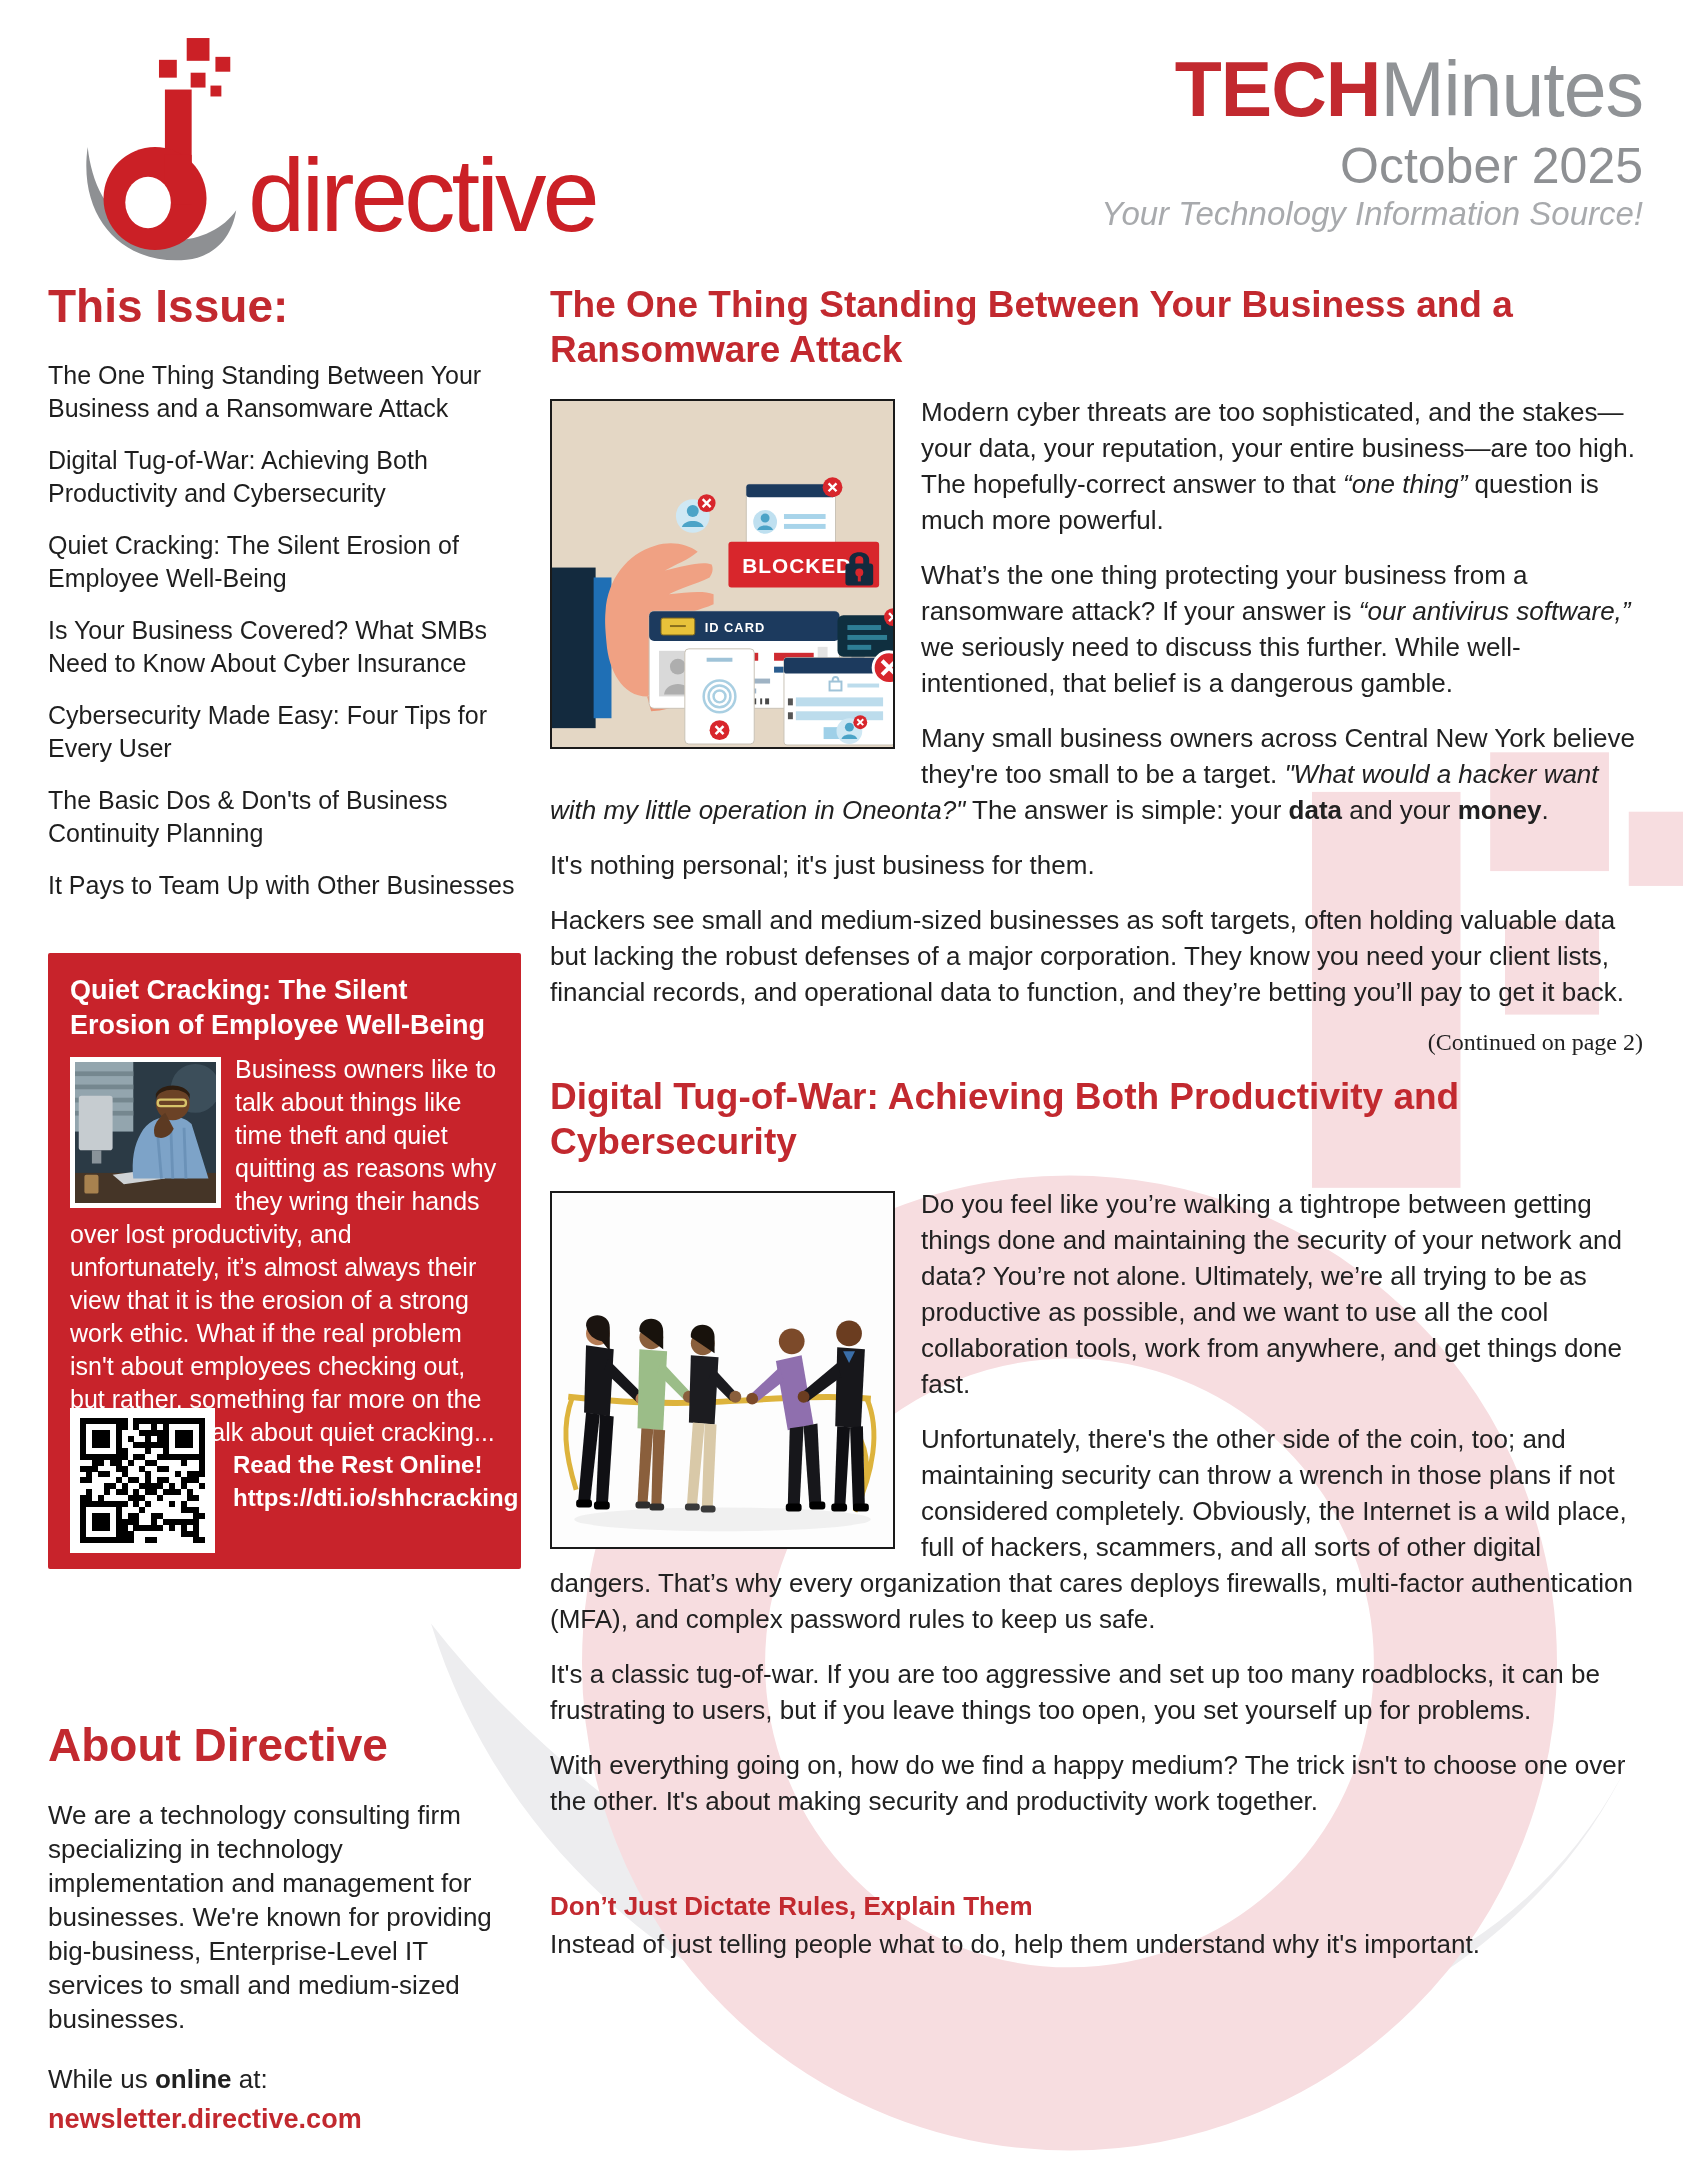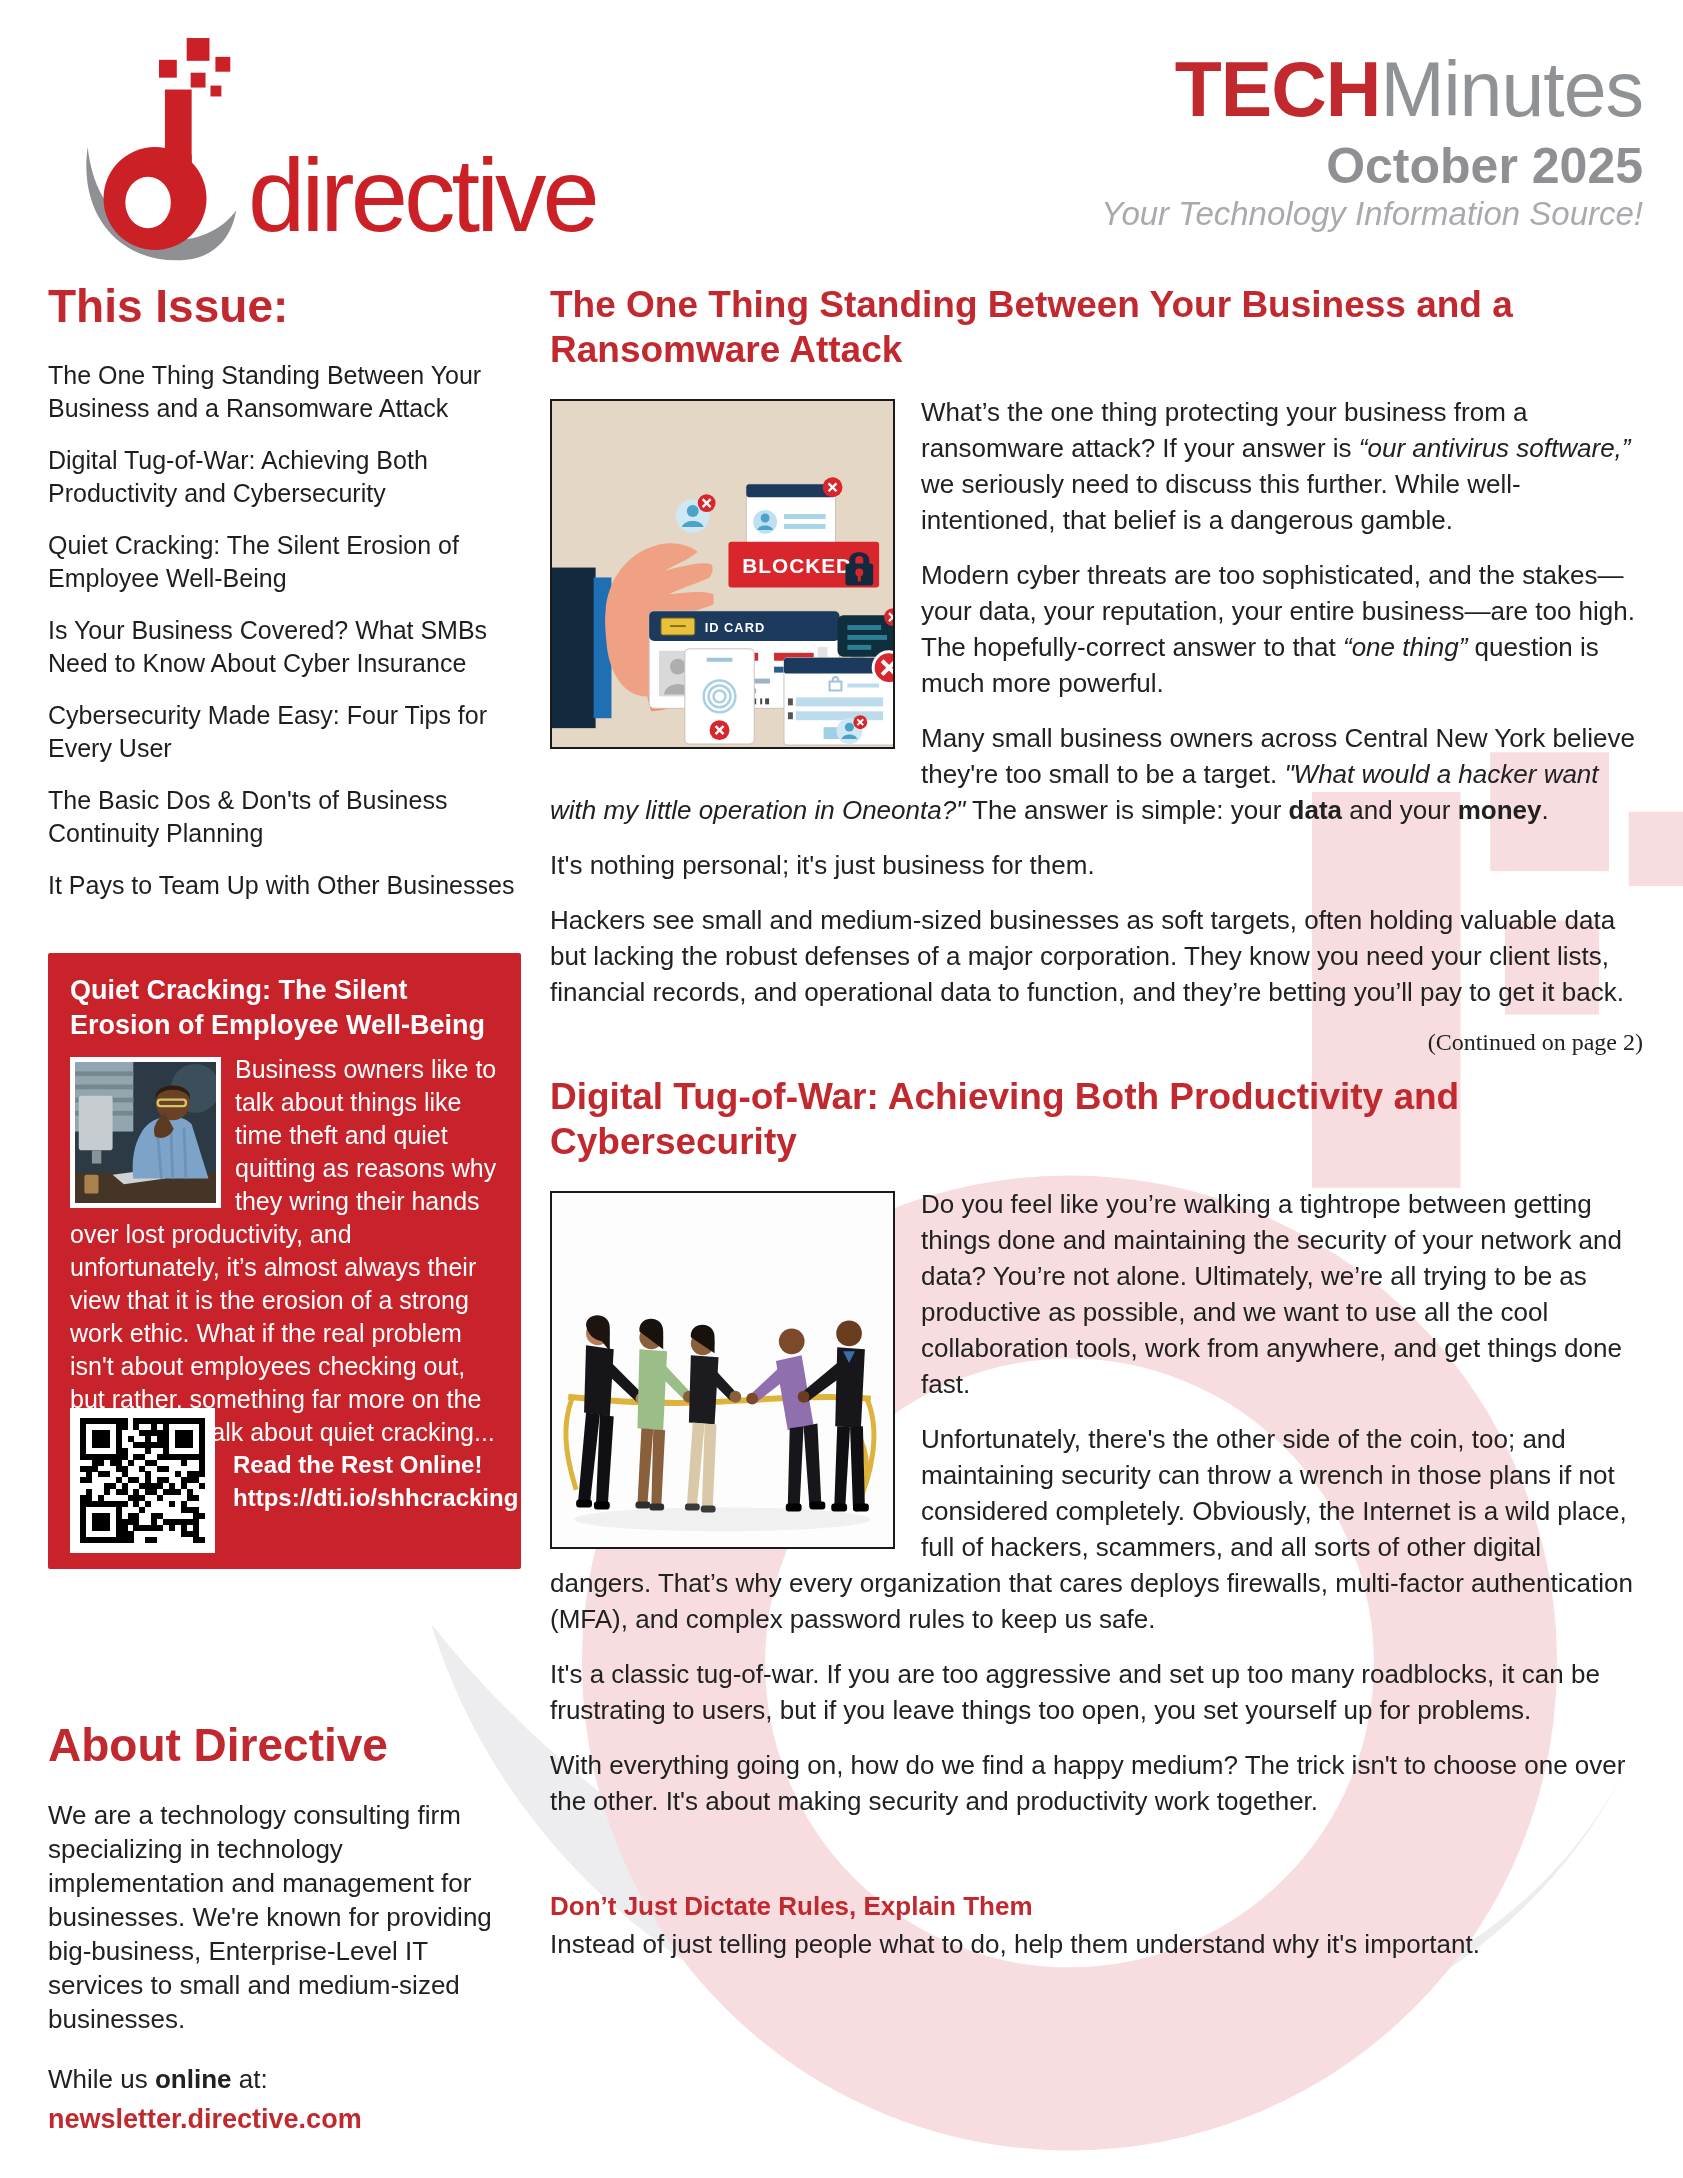--- a/index.html
+++ b/index.html
@@ -5,21 +5,21 @@
   html,body{margin:0;padding:0;background:#fff;}
   .page{position:relative;width:1683px;height:2178px;background:#fff;overflow:hidden;
         font-family:"Liberation Sans",sans-serif;color:#212121;}
   .layer{position:absolute;z-index:2;}
   
   .logo-wrap{left:54px;top:28px;width:614px;height:233px;}
   .masthead{left:792px;top:50px;right:40px;text-align:right;}
   .mast-title{font-size:77px;line-height:79px;letter-spacing:-1px;}
   .mast-title .tech{color:#c2292f;font-weight:bold;}
   .mast-title .minutes{color:#909396;font-weight:normal;}
-  .mast-date{font-size:50px;font-weight:bold;color:#8e9093;margin-top:8px;}
+  .mast-date{font-size:50px;font-weight:normal;color:#8e9093;margin-top:8px;}
   .mast-tagline{font-size:33px;font-style:italic;color:#a8aaad;}
   
   .watermark{position:absolute;left:337px;top:752px;width:1366px;height:1426px;z-index:0;pointer-events:none;}
   
   .sidebar{left:48px;top:279px;width:473px;}
   .red-heading{font-size:46px;font-weight:bold;color:#c2292f;margin:0 0 26px 0;}
   .issue-list{list-style:none;margin:0;padding:0;}
   .issue-list li{font-size:25px;line-height:33px;margin-bottom:19px;color:#1e1e1e;}
   
   .callout{left:48px;top:953px;width:473px;height:616px;background:#c8232b;color:#fff;
@@ -505,22 +505,22 @@
 
             <g>
               <circle cx="300" cy="333" r="13" fill="#cfe8f4"></circle>
               <circle cx="300" cy="329" r="4.5" fill="#4ba3c7"></circle>
               <path d="M292,341 C294,335 306,335 308,341 Z" fill="#4ba3c7"></path>
               <circle cx="311" cy="324" r="7" fill="#d8262c"></circle>
               <path d="M308,321 L314,327 M314,321 L308,327" stroke="#fff" stroke-width="2"></path>
             </g>
           </svg>
         </div>
+        <p><span>Modern cyber threats are too sophisticated, and the stakes—your data, your reputation, your entire business—are too high. The hopefully-correct answer to that </span><span class="i">“one thing”</span><span> question is much more powerful.</span></p>
         <p><span>What’s the one thing protecting your business from a ransomware attack? If your answer is </span><span class="i">“our antivirus software,”</span><span> we seriously need to discuss this further. While well-intentioned, that belief is a dangerous gamble.</span></p>
-        <p><span>Modern cyber threats are too sophisticated, and the stakes—your data, your reputation, your entire business—are too high. The hopefully-correct answer to that </span><span class="i">“one thing”</span><span> question is much more powerful.</span></p>
         <p><span>Many small business owners across Central New York believe they're too small to be a target. </span><span class="i">"What would a hacker want with my little operation in Oneonta?"</span><span> The answer is simple: your </span><span class="b">data</span><span> and your </span><span class="b">money</span><span>.</span></p>
         <p><span>It's nothing personal; it's just business for them.</span></p>
         <p><span>Hackers see small and medium-sized businesses as soft targets, often holding valuable data but lacking the robust defenses of a major corporation. They know you need your client lists, financial records, and operational data to function, and they’re betting you’ll pay to get it back.</span></p>
       </div>
       <div class="continued">(Continued on page 2)</div>
     </div>
 
     <div class="art2">
       <h1 class="art-title">Digital Tug-of-War: Achieving Both Productivity and Cybersecurity</h1>
       <div class="art-body">

